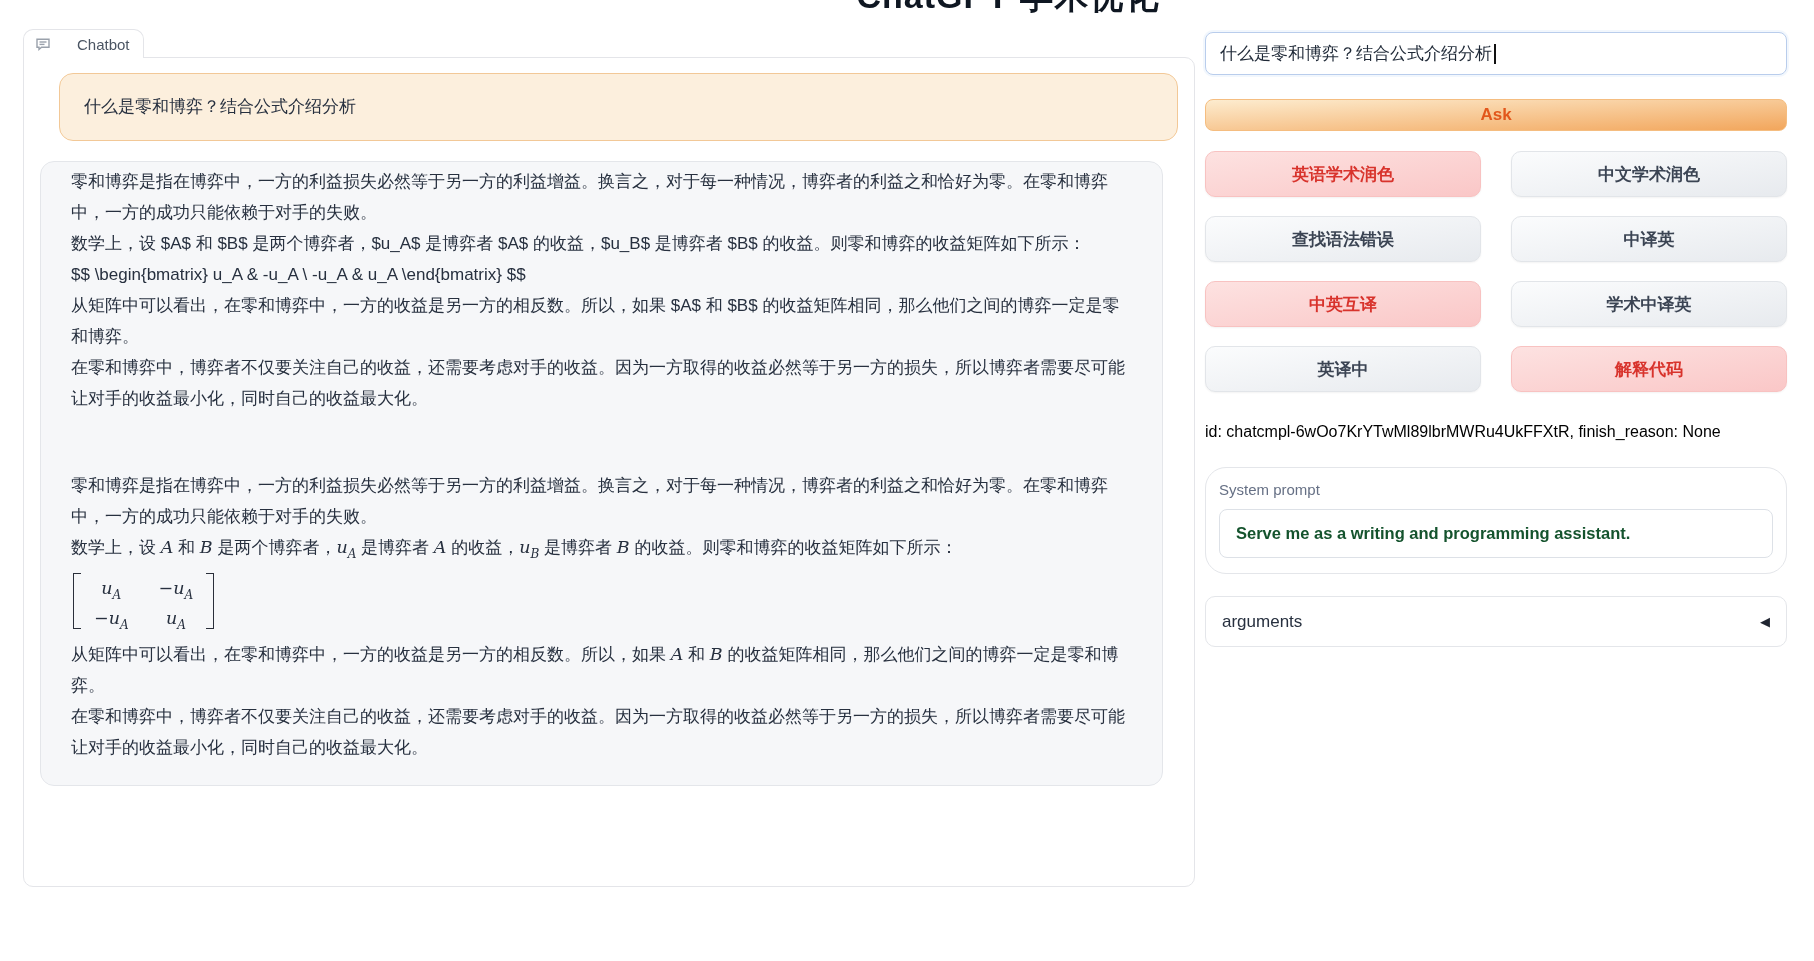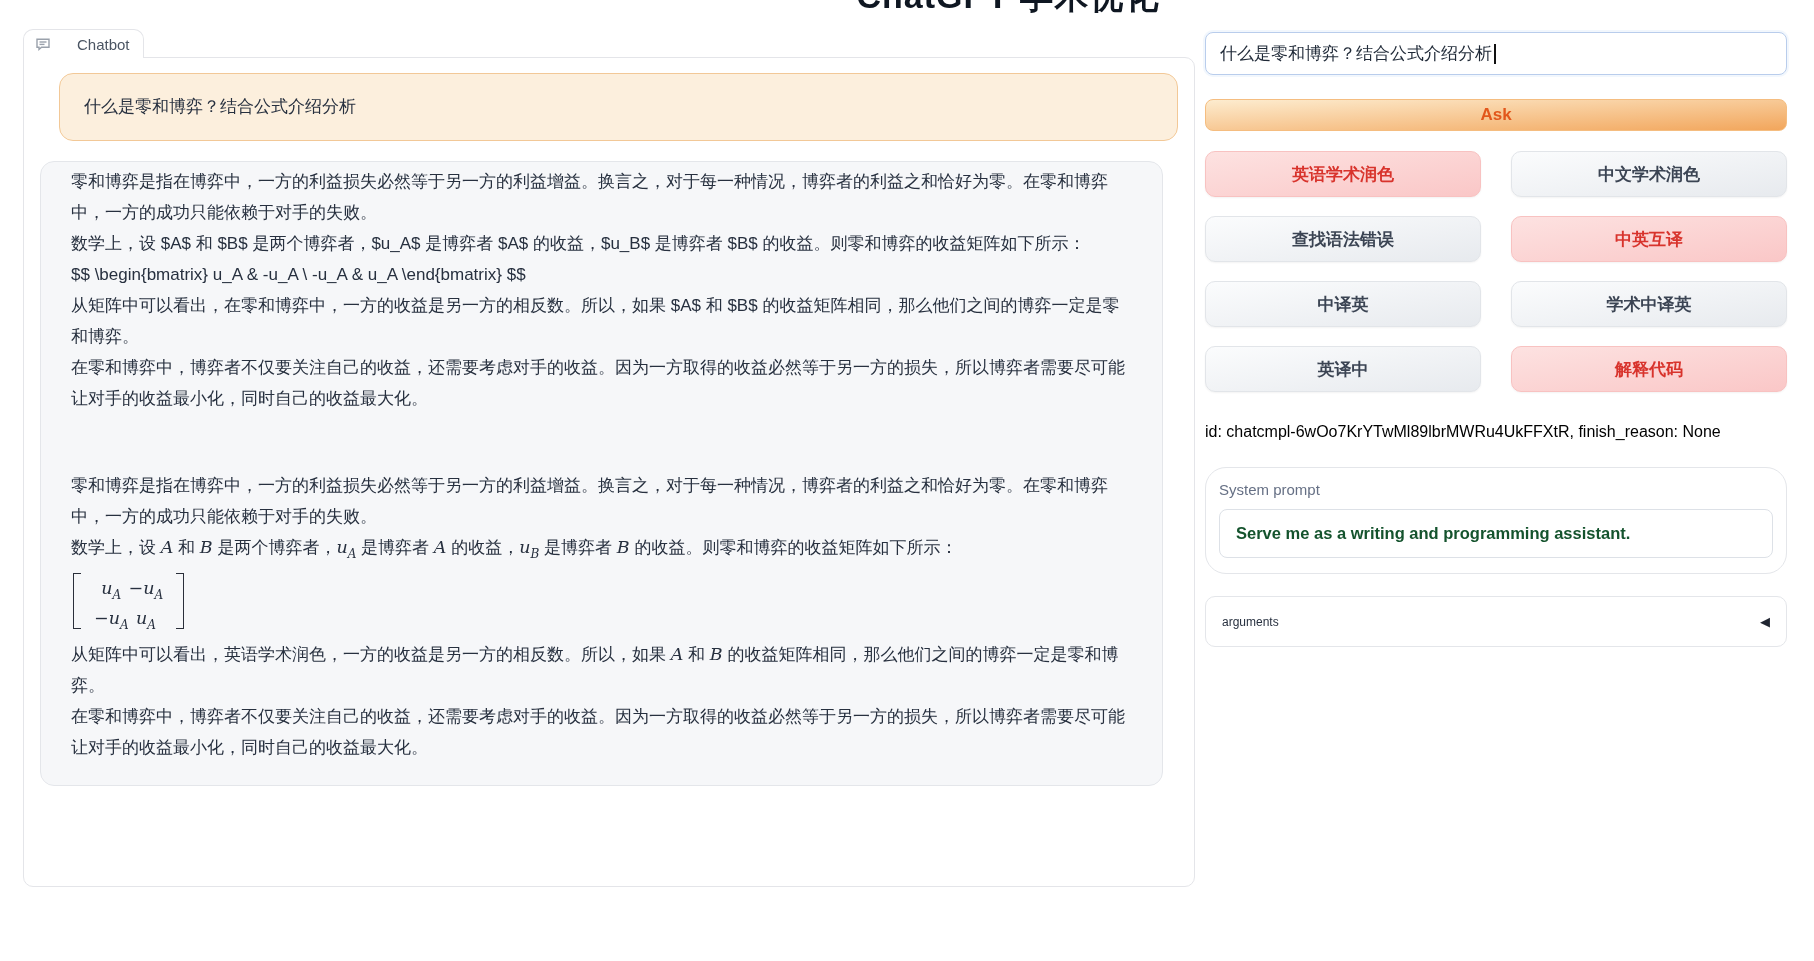--- a/index.html
+++ b/index.html
@@ -28,21 +28,21 @@
               background:#f6f7f9; border:1px solid #e4e6ea; }
   .msg.bot p { margin:0; }
   .spacer { height:56px; }
   .math { font-family:"DejaVu Serif","Liberation Serif",serif; font-style:italic; font-size:17.5px; }
   .math sub { font-size:12px; font-style:italic; }
   
   .matrix { display:inline-flex; align-items:stretch; margin:3px 0 3px 2px; height:56px; }
   .brk { width:8px; border:1.6px solid #2a2f3a; }
   .brk.l { border-right:none; }
   .brk.r { border-left:none; }
-  .mcells { display:grid; grid-template-columns:auto auto; 
+  .mcells { display:grid; grid-template-columns:auto auto; column-gap:30px;
             padding:3px 13px; align-content:space-around; }
   .mcells span { text-align:center; line-height:24px; }
 
   
   .right-col { position:absolute; left:1205px; top:32px; width:582px; }
   .query-box { display:flex; align-items:center; height:43px; background:#fff;
                border:1px solid #b9cdec; border-radius:8px; padding:0 14px;
                box-shadow:0 0 0 2px rgba(170,200,240,0.15); font-size:17px; color:#1f2937; }
   .caret { display:inline-block; width:1.5px; height:20px; background:#111;
            margin-left:2px; vertical-align:-4px; }
@@ -59,21 +59,21 @@
                  border:1px solid #f8c2c1; color:#d8332c; }
   .status-line { margin-top:31px; font-size:16px; color:#000000; }
   .sys-box { margin-top:26px; border:1px solid #e4e6ea; border-radius:21px;
              padding:13px 13px 15px 13px; background:#fff; }
   .sys-label { font-size:15px; color:#667085; }
   .sys-input { margin-top:11px; border:1px solid #dde1e7; border-radius:8px;
                padding:14px 16px; font-size:16.5px; color:#14532d; background:#fff;font-weight:bold; }
   .accordion { margin-top:22px; border:1px solid #e4e6ea; border-radius:10px; height:51px;
                display:flex; align-items:center; justify-content:space-between;
                padding:0 16px; background:#fff; cursor:pointer; }
-  .acc-label { font-size:12px; color:#27303f; }
+  .acc-label { font-size:17px; color:#27303f; }
   .acc-arrow { font-size:13px; color:#1f2430; }
 </style>
 </head>
 <body>
 
 <div class="page">
 
   <div class="title-clip">
     <h1>ChatGPT 学术优化</h1>
   </div>
@@ -111,42 +111,42 @@
           <div class="brk l"></div>
           <div class="mcells math">
             <span><span>u</span><sub>A</sub></span>
             <span><span>−u</span><sub>A</sub></span>
             <span><span>−u</span><sub>A</sub></span>
             <span><span>u</span><sub>A</sub></span>
           </div>
           <div class="brk r"></div>
         </div>
 
-        <p><span>从矩阵中可以看出，英语学术润色，一方的收益是另一方的相反数。所以，如果 </span><span class="math">A</span><span> 和 </span><span class="math">B</span><span> 的收益矩阵相同，那么他们之间的博弈一定是零和博弈。</span></p>
+        <p><span>从矩阵中可以看出，在零和博弈中，一方的收益是另一方的相反数。所以，如果 </span><span class="math">A</span><span> 和 </span><span class="math">B</span><span> 的收益矩阵相同，那么他们之间的博弈一定是零和博弈。</span></p>
 
         <p>在零和博弈中，博弈者不仅要关注自己的收益，还需要考虑对手的收益。因为一方取得的收益必然等于另一方的损失，所以博弈者需要尽可能让对手的收益最小化，同时自己的收益最大化。</p>
       </div>
     </div>
   </div>
 
   <div class="right-col">
 
     <div class="query-box">
       <span>什么是零和博弈？结合公式介绍分析</span>
       <span class="caret"></span>
     </div>
 
     <button class="ask-btn">Ask</button>
 
     <div class="fn-grid">
       <button class="fn-btn red">英语学术润色</button>
       <button class="fn-btn gray">中文学术润色</button>
       <button class="fn-btn gray">查找语法错误</button>
+      <button class="fn-btn gray">中译英</button>
       <button class="fn-btn red">中英互译</button>
-      <button class="fn-btn gray">中译英</button>
       <button class="fn-btn gray">学术中译英</button>
       <button class="fn-btn gray">英译中</button>
       <button class="fn-btn red">解释代码</button>
     </div>
 
     <div class="status-line">id: chatcmpl-6wOo7KrYTwMl89lbrMWRu4UkFFXtR, finish_reason: None</div>
 
     <div class="sys-box">
       <div class="sys-label">System prompt</div>
       <div class="sys-input">Serve me as a writing and programming assistant.</div>

